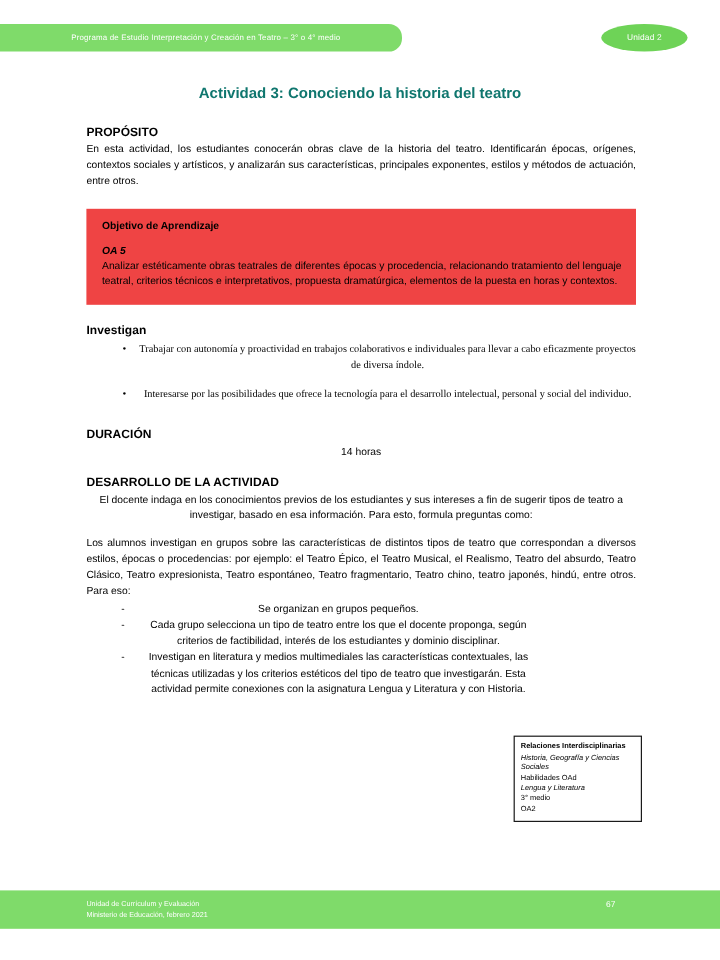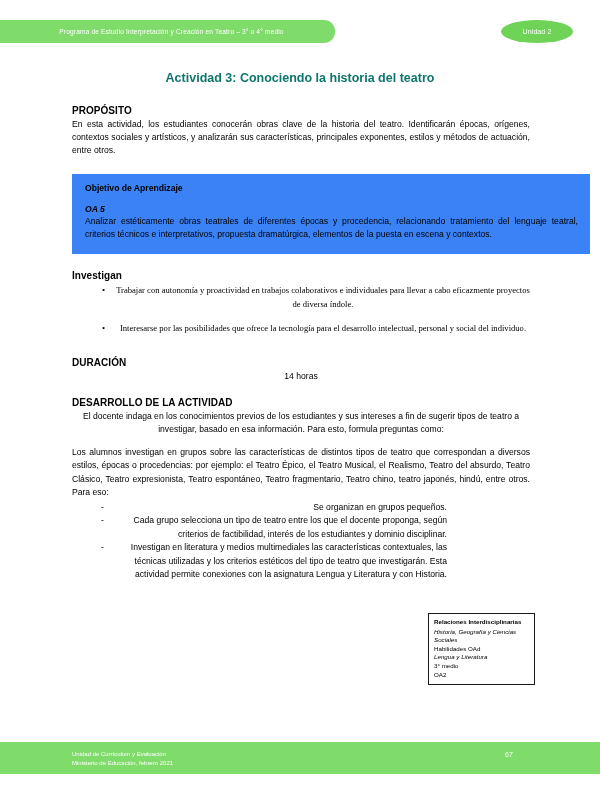--- a/index.html
+++ b/index.html
@@ -99,24 +99,24 @@
     margin: 0;
     text-align: center;
   }
 
   .spacer-10 { height: 10px; }
   .spacer-14 { height: 14px; }
   .spacer-16 { height: 16px; }
 
   
   .oa-box {
-    background: #3b82f6;
+    background: #ef4444;
     padding: 9px 12px 13px 13px;
     box-sizing: border-box;
-    width: 518px;
+    width: 458px;
   }
   .oa-box-title {
     font-size: 8.6px;
     font-weight: bold;
     margin: 0 0 11px 0;
   }
   .oa-code {
     font-size: 8.6px;
     font-weight: bold;
     margin: 0 0 1px 0;
@@ -156,21 +156,21 @@
     margin: 2px 0 0 0;
     padding: 0 0 0 28px;
     list-style: none;
   }
   ul.dashes li {
     font-size: 8.6px;
     line-height: 13.4px;
     margin-bottom: 0px;
     position: relative;
     padding-left: 17px;
-    text-align: right;
+    text-align: center;
     width: 330px;
   }
   ul.dashes li:before {
     content: "-";
     position: absolute;
     left: 1px;
     top: 0;
   }
 
   
@@ -245,21 +245,21 @@
   <div class="content">
 
     <div class="sec-head">PROPÓSITO</div>
     <p class="para">En esta actividad, los estudiantes conocerán obras clave de la historia del teatro. Identificarán épocas, orígenes, contextos sociales y artísticos, y analizarán sus características, principales exponentes, estilos y métodos de actuación, entre otros.</p>
 
     <div class="spacer-16"></div>
 
     <div class="oa-box">
       <div class="oa-box-title">Objetivo de Aprendizaje</div>
       <div class="oa-code">OA 5</div>
-      <p class="oa-text">Analizar estéticamente obras teatrales de diferentes épocas y procedencia, relacionando tratamiento del lenguaje teatral, criterios técnicos e interpretativos, propuesta dramatúrgica, elementos de la puesta en escena y contextos.</p>
+      <p class="oa-text">Analizar estéticamente obras teatrales de diferentes épocas y procedencia, relacionando tratamiento del lenguaje teatral, criterios técnicos e interpretativos, propuesta dramatúrgica, elementos de la puesta en horas y contextos.</p>
     </div>
 
     <div class="spacer-16"></div>
 
     <div class="sec-head">Investigan</div>
     <ul class="bullets">
       <li>Trabajar con autonomía y proactividad en trabajos colaborativos e individuales para llevar a cabo eficazmente proyectos de diversa índole.</li>
       <li>Interesarse por las posibilidades que ofrece la tecnología para el desarrollo intelectual, personal y social del individuo.</li>
     </ul>
 

